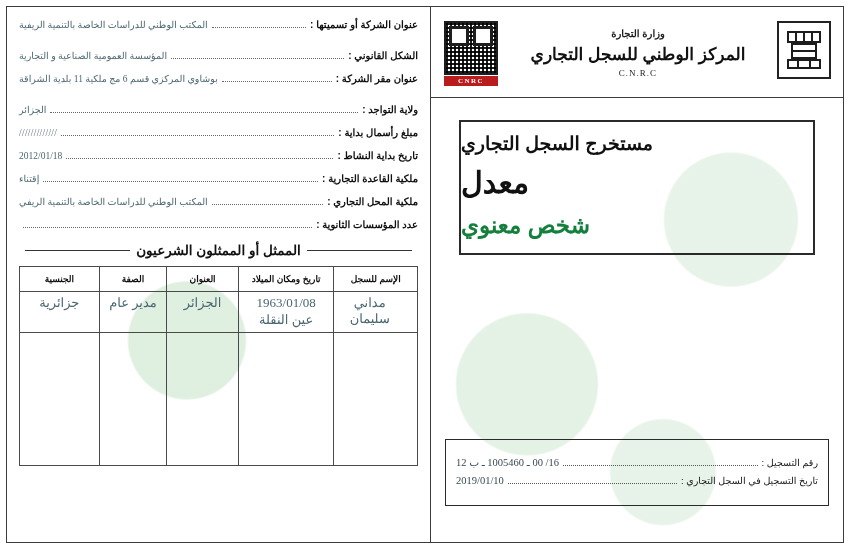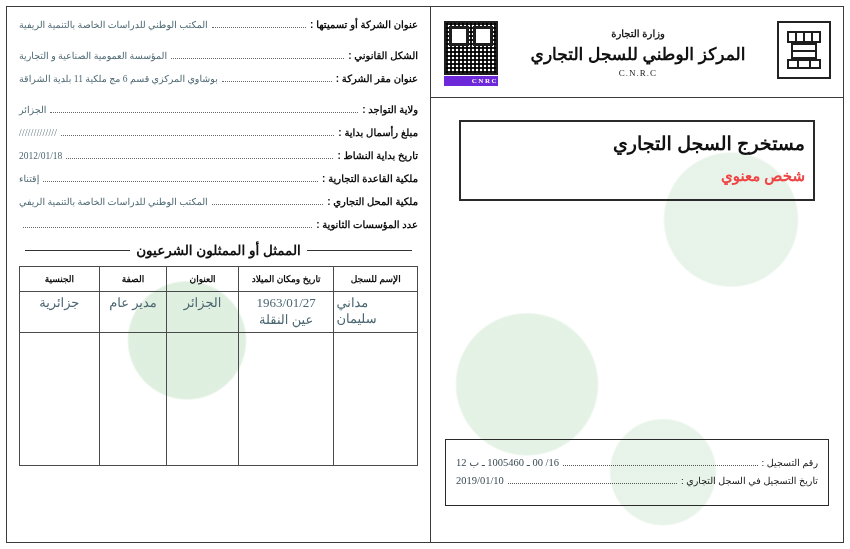--- a/index.html
+++ b/index.html
@@ -132,58 +132,59 @@
     border: 3px solid #1d1d1d;
     background: #fff;
   }
   .qr::before { top: 3px; left: 3px; }
   .qr::after  { top: 3px; right: 3px; }
   .qr-label {
     font-size: 7px;
     letter-spacing: 1.5px;
     font-weight: bold;
     color: #1d1d1d;
-    background:#6d28d9;
+    background:#b91c1c;
     color:#fff;
     width: 54px;
+    text-align:center;
     margin-top: 1px;
     padding: 1px 0;
     font-family: "Liberation Serif", serif;
   }
 
   .hr-under-header {
     border: 0;
     border-top: 1px solid #3b3b3b;
     margin: 10px -12px 0 -12px;
   }
 
   .title-box {
     margin: 22px 16px 0 16px;
     border: 2px solid #2a2a2a;
     padding: 10px 8px 14px 0;
-    text-align: right;
+    text-align: left;
     background: transparent;
   }
   .title-box .t1 {
     font-size: 19px;
     font-weight: bold;
     color: #111;
     letter-spacing: .5px;
   }
   .title-box .t2 {
     font-size: 30px;
     font-weight: bold;
     margin-top: 10px;
     color: #111;
   }
   .title-box .t3 {
-    font-size: 15px;
+    font-size: 23px;
     font-weight: bold;
     margin-top: 12px;
-    color: #ef4444;
+    color: #15803d;
   }
 
   .reg-box {
     position: absolute;
     left: 14px;
     right: 14px;
     bottom: 36px;
     border: 1px solid #2a2a2a;
     padding: 10px 10px 12px 10px;
   }
@@ -285,21 +286,21 @@
   table.reps th {
     font-weight: bold;
     height: 18px;
   }
   table.reps td {
     color: #4a6670;
     font-family: "Liberation Serif", serif;
     font-size: 13px;
   }
   table.reps td.name-cell {
-    text-align: left;
+    text-align: center;
     padding-right: 14px;
     white-space: pre-line;
     line-height: 1.25;
   }
   table.reps td.dob-cell {
     white-space: pre-line;
     line-height: 1.3;
   }
   .row-tall td { height: 28px; vertical-align: top; }
   .row-blank td { height: 126px; }
@@ -342,20 +343,21 @@
         <div class="qr-box">
           <div class="qr"></div>
           <div class="qr-label">CNRC</div>
         </div>
       </div>
 
       <hr class="hr-under-header">
 
       <div class="title-box">
         <div class="t1">مستخرج السجل التجاري</div>
+        <div class="t2">معدل</div>
         <div class="t3">شخص معنوي</div>
       </div>
 
       <div class="reg-box">
         <div class="reg-line">
           <span class="lbl">رقم التسجيل :</span>
           <span class="dots"></span>
           <span class="val">16/ 00 ـ 1005460 ـ ب 12</span>
         </div>
         <div class="reg-line">
@@ -439,21 +441,21 @@
             <th class="col-dob">تاريخ ومكان الميلاد</th>
             <th class="col-addr">العنوان</th>
             <th class="col-qual">الصفة</th>
             <th class="col-nat">الجنسية</th>
           </tr>
         </thead>
         <tbody>
           <tr class="row-tall">
             <td class="name-cell">مداني
 سليمان</td>
-            <td class="dob-cell">1963/01/27
+            <td class="dob-cell">1963/01/08
 عين النقلة</td>
             <td>الجزائر</td>
             <td>مدير عام</td>
             <td>جزائرية</td>
           </tr>
           <tr class="row-blank">
             <td></td>
             <td></td>
             <td></td>
             <td></td>

